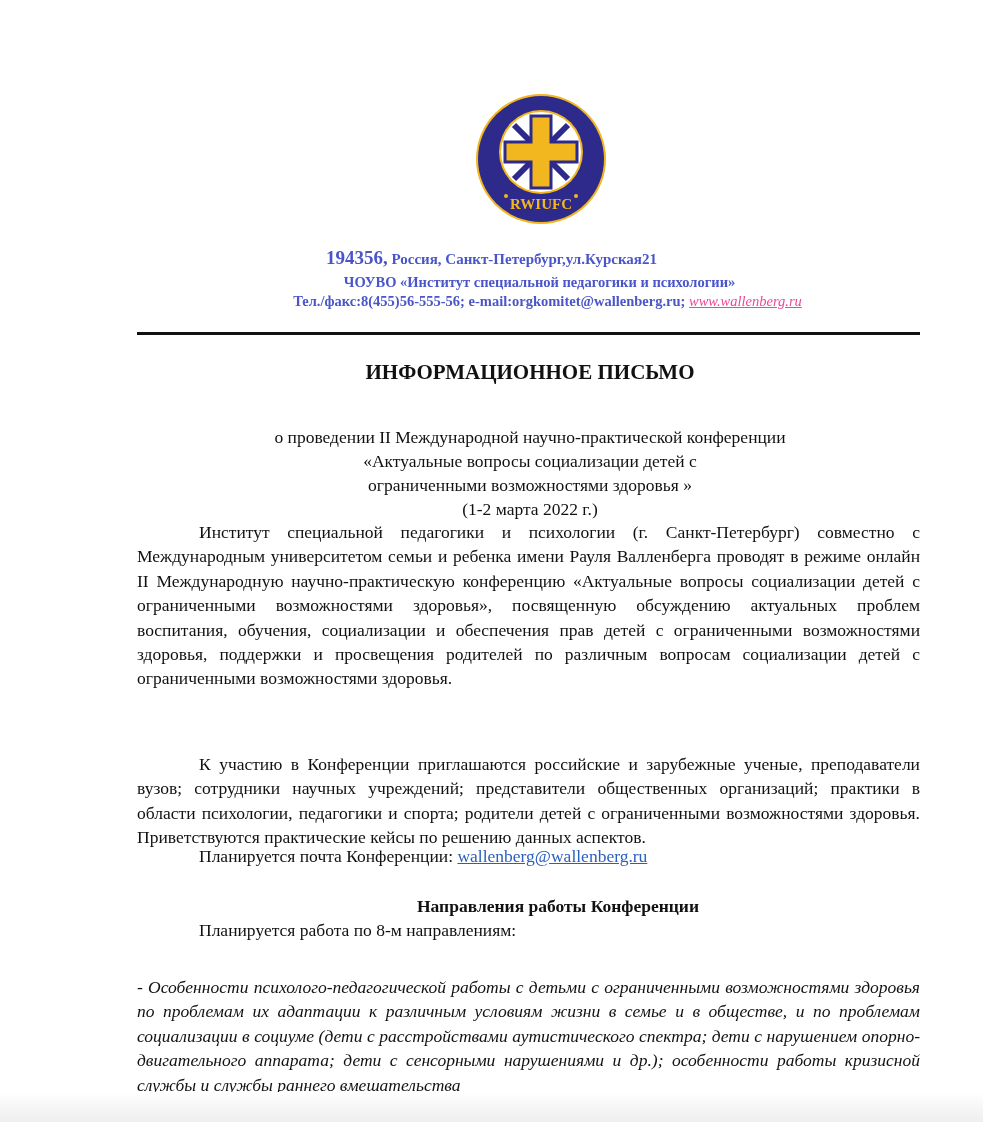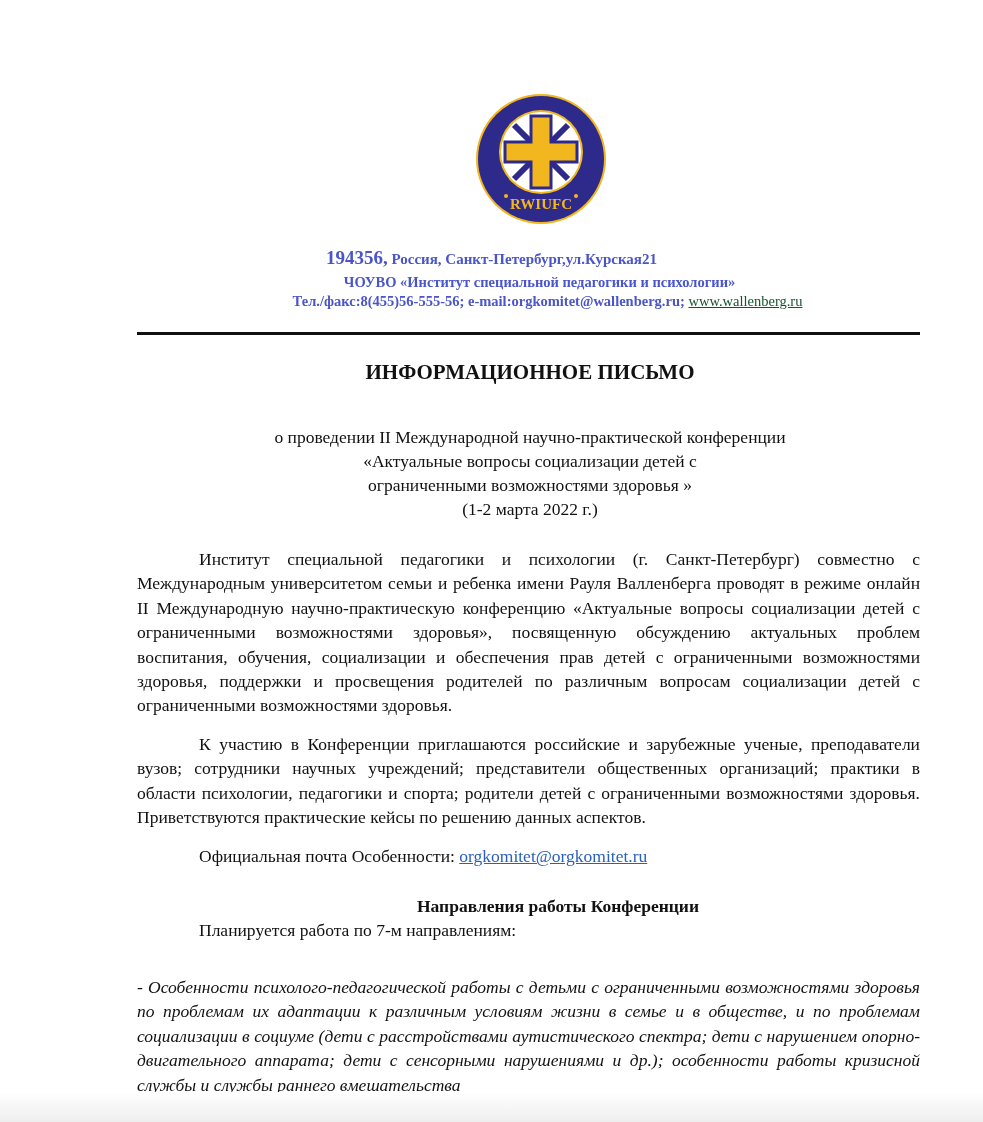--- a/index.html
+++ b/index.html
@@ -10,27 +10,27 @@
     color: #111;
     position: relative;
   }
   .page { position: absolute; left: 0; top: 0; width: 983px; height: 936px; }
   .logo { position: absolute; left: 474px; top: 92px; width: 134px; height: 134px; }
   .hdr { position: absolute; left: 0; width: 983px; text-align: center; color: #4a55c9; font-weight: bold; }
   .hdr1 { top: 232px; font-size: 15px; margin-top: 15px; }
   .hdr1 .zip { font-size: 19px; }
   .hdr2 { top: 274px; font-size: 14.5px; left: 48px; }
   .hdr3 { top: 293px; font-size: 14.5px; left: 56px; }
-  .hdr3 a { color: #14532d; font-weight: normal; text-decoration: underline; }
+  .hdr3 a { color: #ec4899; font-weight: normal; text-decoration: underline; font-style: italic; }
   .rule { position: absolute; left: 137px; top: 332px; width: 783px; height: 3px; background: #111; }
   .title { position: absolute; top: 360px; left: 0; width: 1060px; text-align: center; font-weight: bold; font-size: 21px; }
   .sub { position: absolute; left: 0; width: 1060px; text-align: center; font-size: 17.5px; line-height: 24px; top: 425px; }
   .body { position: absolute; left: 137px; width: 783px; font-size: 17.5px; line-height: 24.4px; text-align: justify; }
-  .p1 { top: 547px; }
-  .p2 { top: 732px; }
+  .p1 { top: 520px; }
+  .p2 { top: 752px; }
   .indent { text-indent: 62px; }
   .para { margin: 0; }
   .email-line { position: absolute; left: 199px; top: 846px; font-size: 17.5px; }
   .email-line a { color: #2a5fbd; text-decoration: underline; }
   .dir-title { position: absolute; left: 0; width: 1116px; text-align: center; top: 896px; font-size: 17.5px; font-weight: bold; }
   .dir-plan { position: absolute; left: 199px; top: 920px; font-size: 17.5px; }
   .p3 { top: 975px; text-align: justify; font-style: italic; }
   .bottom-shade { position: absolute; left: 0; top: 1092px; width: 983px; height: 30px; background: linear-gradient(#ffffff, #eeeeee); }
 </style>
 </head>
@@ -74,24 +74,24 @@
 
   <div class="body p1">
     <p class="para indent">Институт специальной педагогики и психологии (г. Санкт-Петербург) совместно с Международным университетом семьи и ребенка имени Рауля Валленберга проводят в режиме онлайн II Международную научно-практическую конференцию «Актуальные вопросы социализации детей с ограниченными возможностями здоровья», посвященную обсуждению актуальных проблем воспитания, обучения, социализации и обеспечения прав детей с ограниченными возможностями здоровья, поддержки и просвещения родителей по различным вопросам социализации детей с ограниченными возможностями здоровья.</p>
   </div>
 
   <div class="body p2">
     <p class="para indent">К участию в Конференции приглашаются российские и зарубежные ученые, преподаватели вузов; сотрудники научных учреждений; представители общественных организаций; практики в области психологии, педагогики и спорта; родители детей с ограниченными возможностями здоровья. Приветствуются практические кейсы по решению данных аспектов.</p>
   </div>
 
   <div class="email-line">
-    <span>Официальная почта Особенности: </span><a>orgkomitet@orgkomitet.ru</a>
+    <span>Планируется почта Конференции: </span><a>wallenberg@wallenberg.ru</a>
   </div>
 
   <div class="dir-title">Направления работы Конференции</div>
-  <div class="dir-plan">Планируется работа по 7-м направлениям:</div>
+  <div class="dir-plan">Планируется работа по 8-м направлениям:</div>
 
   <div class="body p3">
     <p class="para">- Особенности психолого-педагогической работы с детьми с ограниченными возможностями здоровья по проблемам их адаптации к различным условиям жизни в семье и в обществе, и по проблемам социализации в социуме (дети с расстройствами аутистического спектра; дети с нарушением опорно-двигательного аппарата; дети с сенсорными нарушениями и др.); особенности работы кризисной службы и службы раннего вмешательства</p>
   </div>
 
   <div class="bottom-shade"></div>
 </div>
 
 </body></html>

